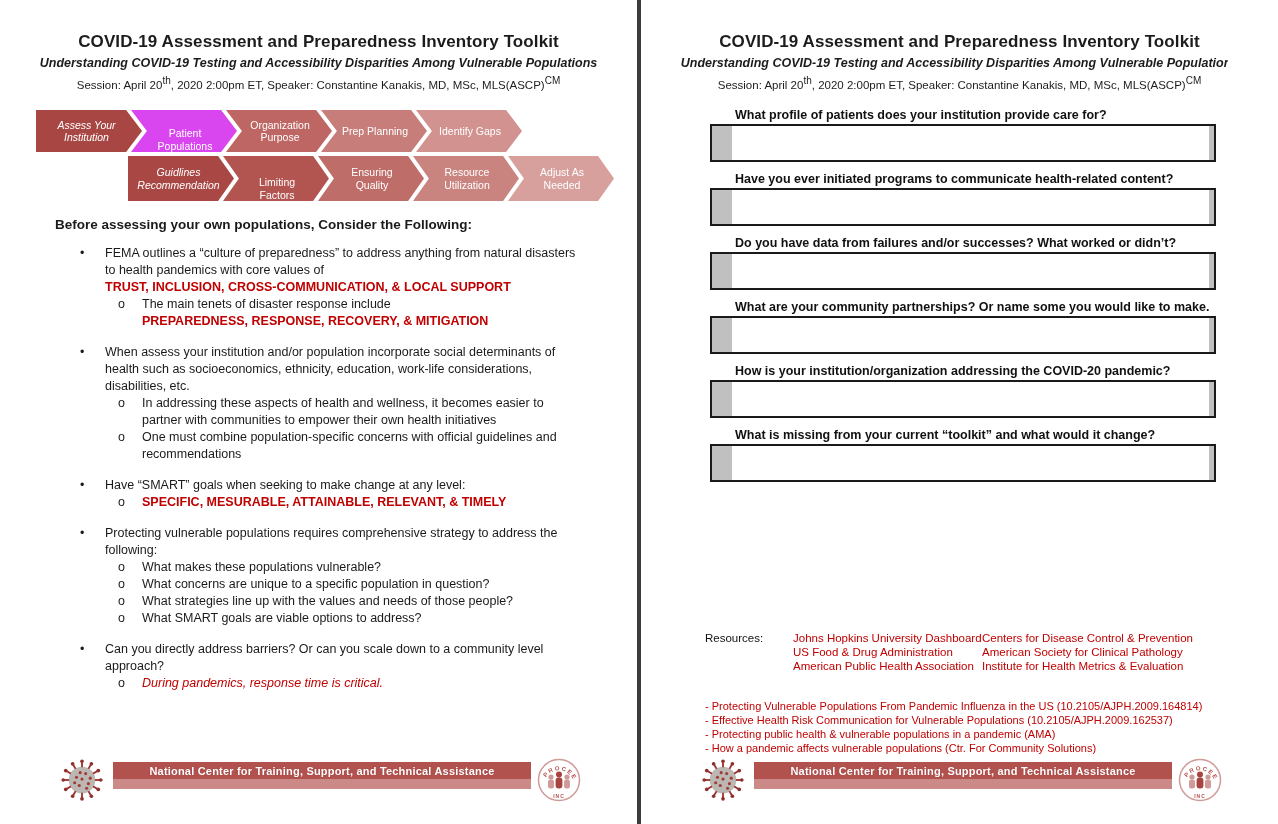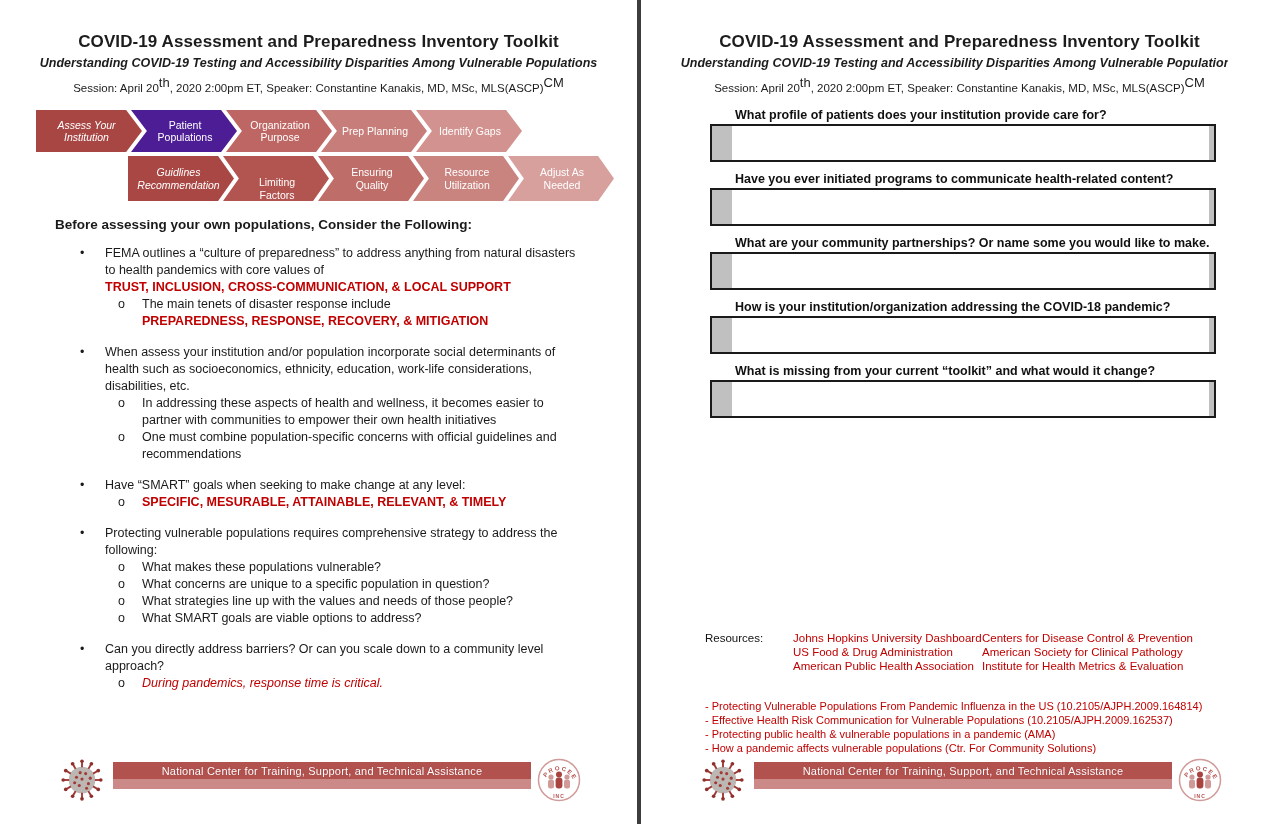--- a/index.html
+++ b/index.html
@@ -15,21 +15,21 @@
   .page{position:absolute;top:0;width:637px;height:824px;background:#fff;}
   .page-left{left:0;}
   .page-right{left:641px;}
   .divider{position:absolute;left:637px;top:0;width:4px;height:824px;background:#3d3d3d;}
 
   
   .doc-header{position:absolute;top:32px;left:25px;right:25px;text-align:center;color:#1c1c1c;}
   .doc-title{font-size:17px;font-weight:bold;letter-spacing:.1px;}
   .doc-subtitle{font-size:12.5px;font-style:italic;font-weight:bold;margin-top:4px;}
   .doc-session{font-size:11.5px;margin-top:5px;}
-  .doc-session sup{font-size:13px;margin-top:25px;}
+  .doc-session sup{font-size:10px;margin-top:25px;}
 
   
   .flow{position:absolute;left:36px;top:110px;width:590px;}
   .flow-row{display:flex;height:42px;}
   .flow-row.second{margin-left:92px;margin-top:4px;height:45px;}
   .chevron{flex:0 0 106px;width:106px;margin-left:-11px;display:flex;align-items:center;justify-content:center;
     color:#fff;font-size:10.5px;line-height:12.5px;text-align:center;
     clip-path:polygon(0 0,85% 0,100% 50%,85% 100%,0 100%,15% 50%);}
   .chevron.first{margin-left:0;clip-path:polygon(0 0,85% 0,100% 50%,85% 100%,0 100%);}
   .chev-label{display:block;padding:0 15px 0 17px;}
@@ -63,21 +63,21 @@
   .res-col.col2{width:auto;}
   .res-item{white-space:nowrap;}
 
   
   .reference-list{position:absolute;left:64px;top:699px;font-size:11px;line-height:14px;color:var(--red);}
 
   
   .page-footer{position:absolute;left:0;right:0;bottom:18px;height:48px;}
   .virus-mount{position:absolute;left:60px;top:0;width:44px;height:44px;}
   .banner{position:absolute;left:113px;right:106px;top:4px;}
-  .banner-top{height:17px;background:var(--banner-dark);color:#fff;font-size:11px;font-weight:normal;
+  .banner-top{height:17px;background:var(--banner-dark);color:#fff;font-size:11px;font-weight:bold;
     display:flex;align-items:center;justify-content:center;letter-spacing:.2px;text-shadow:0 0 1px rgba(120,30,30,.6);}
   .banner-bottom{height:10px;background:var(--banner-light);}
   .logo-mount{position:absolute;right:56px;top:0;width:44px;height:44px;}
 </style>
 </head>
 <body>
 
 <div class="canvas">
 
   <div class="page page-left">
@@ -85,21 +85,21 @@
       <div class="doc-title">COVID-19 Assessment and Preparedness Inventory Toolkit</div>
       <div class="doc-subtitle">Understanding COVID-19 Testing and Accessibility Disparities Among Vulnerable Populations</div>
       <div class="doc-session"><span>Session: April 20</span><sup>th</sup><span>, 2020 2:00pm ET, Speaker: Constantine Kanakis, MD, MSc, MLS(ASCP)</span><sup>CM</sup></div>
     </div>
 
     <div class="flow">
       <div class="flow-row" id="flow-row-1">
           <div class="chevron first" style="background: rgb(167, 70, 67);">
             <span class="chev-label">Assess Your Institution</span>
           </div>
-          <div class="chevron" style="background: #4c1d95;">
+          <div class="chevron" style="background: #d946ef; align-items: flex-end;">
             <span class="chev-label">Patient Populations</span>
           </div>
           <div class="chevron" style="background: rgb(189, 102, 99);">
             <span class="chev-label">Organization Purpose</span>
           </div>
           <div class="chevron" style="background: rgb(199, 126, 122);">
             <span class="chev-label">Prep Planning</span>
           </div>
           <div class="chevron" style="background: rgb(210, 146, 143);">
             <span class="chev-label">Identify Gaps</span>
@@ -276,28 +276,35 @@
           </div>
         </div>
         <div class="q-item">
           <div class="q-label">Have you ever initiated programs to communicate health-related content?</div>
           <div class="q-box">
             <div class="q-tab-left"></div>
             <div class="q-tab-right"></div>
           </div>
         </div>
         <div class="q-item">
+          <div class="q-label">Do you have data from failures and/or successes? What worked or didn’t?</div>
+          <div class="q-box">
+            <div class="q-tab-left"></div>
+            <div class="q-tab-right"></div>
+          </div>
+        </div>
+        <div class="q-item">
           <div class="q-label">What are your community partnerships? Or name some you would like to make.</div>
           <div class="q-box">
             <div class="q-tab-left"></div>
             <div class="q-tab-right"></div>
           </div>
         </div>
         <div class="q-item">
-          <div class="q-label">How is your institution/organization addressing the COVID-18 pandemic?</div>
+          <div class="q-label">How is your institution/organization addressing the COVID-20 pandemic?</div>
           <div class="q-box">
             <div class="q-tab-left"></div>
             <div class="q-tab-right"></div>
           </div>
         </div>
         <div class="q-item">
           <div class="q-label">What is missing from your current “toolkit” and what would it change?</div>
           <div class="q-box">
             <div class="q-tab-left"></div>
             <div class="q-tab-right"></div>

